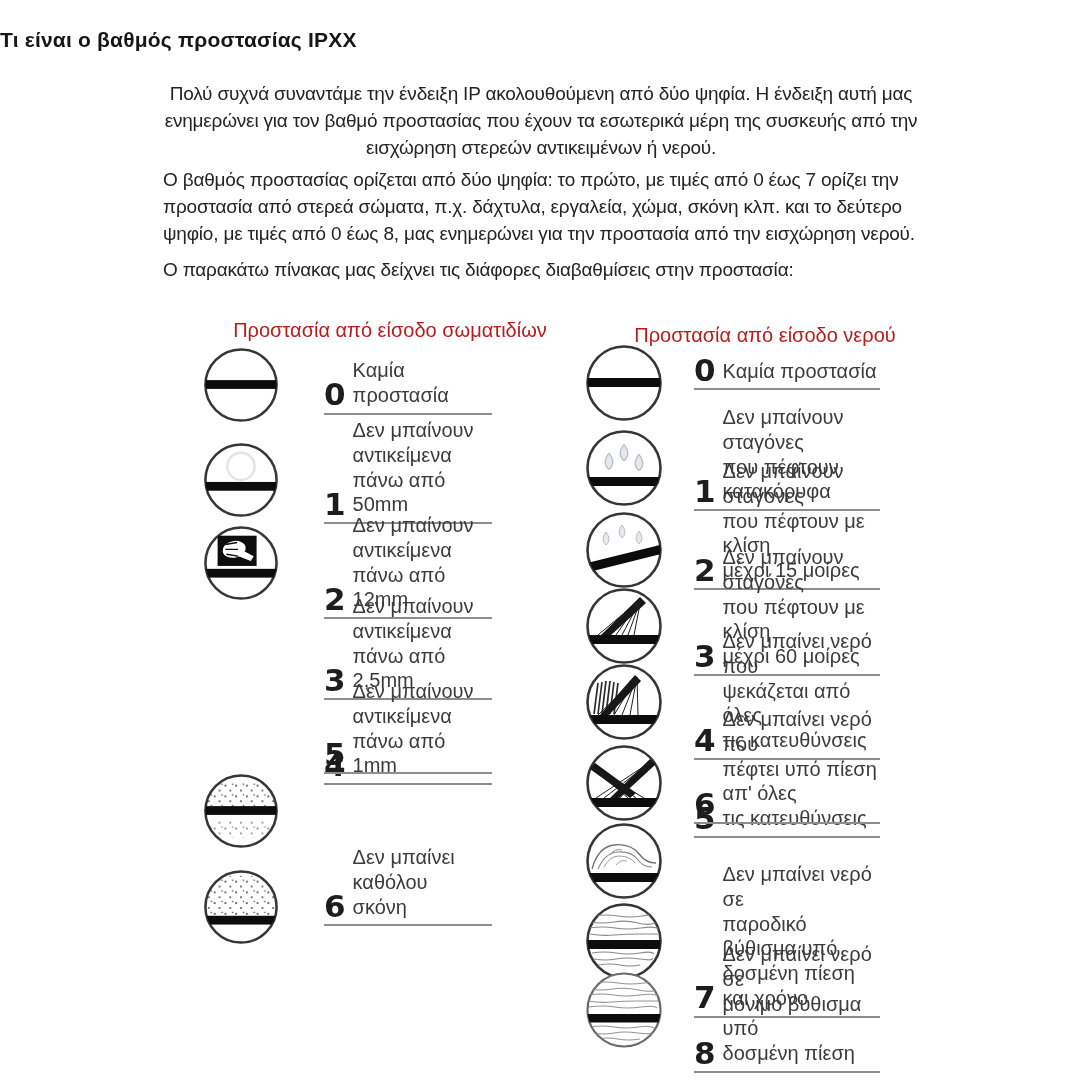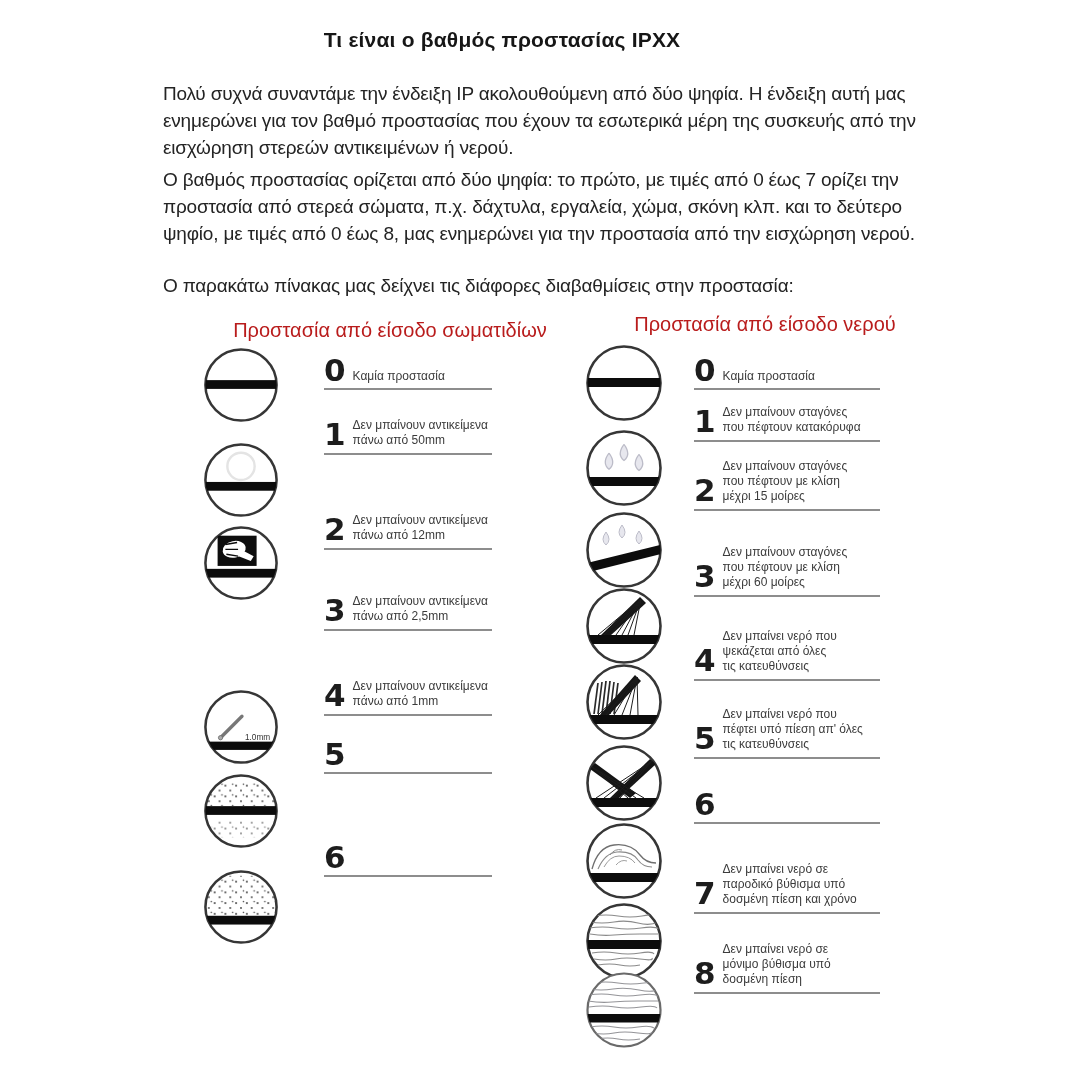--- a/index.html
+++ b/index.html
@@ -1,47 +1,47 @@
 <!DOCTYPE html>
 <html><head>
 <meta charset="utf-8">
 <style>
   html,body{margin:0;padding:0;background:#fff;}
   .page{position:relative;width:1080px;height:1080px;background:#ffffff;overflow:hidden;
         font-family:"Liberation Sans", sans-serif;color:#1f1f1f;}
-  .title{position:absolute;top:28px;left:0;width:1004px;text-align:center;
+  .title{position:absolute;top:28px;left:0;width:1004px;
          font-size:21px;font-weight:bold;color:#161616;letter-spacing:0.2px;}
   .para{position:absolute;left:163px;width:756px;font-size:19px;line-height:1.43;
         color:#242424;letter-spacing:-0.2px;margin:0;}
   .col-header{position:absolute;width:320px;text-align:center;font-size:20px;color:#b91c1c;}
   .circ{position:absolute;width:78px;height:78px;}
   .circ svg{display:block;width:100%;height:100%;}
   .circ.r{width:80px;height:80px;}
   .rating{position:absolute;display:flex;align-items:flex-end;gap:7px;
           border-bottom:2px solid #8d8d8d;padding-bottom:5px;}
   .num{font-size:31px;font-weight:600;line-height:0.82;color:#1d1d1d;
        font-family:"DejaVu Sans", sans-serif;}
-  .lbl{font-size:12px;line-height:1.24;color:#3b3b3b;white-space:pre-line;}
+  .lbl{font-size:20px;line-height:1.24;color:#3b3b3b;white-space:pre-line;}
   .w-left{width:168px;}
   .w-right{width:186px;}
   svg text{font-family:"Liberation Sans", sans-serif;}
 </style>
 </head>
 <body>
 
 <div class="page">
 
   <div class="title">Τι είναι ο βαθμός προστασίας IPXX</div>
 
-  <p class="para" style="top:80px;">Πολύ συχνά συναντάμε την ένδειξη IP ακολουθούμενη από δύο ψηφία. Η ένδειξη αυτή μας ενημερώνει για τον βαθμό προστασίας που έχουν τα εσωτερικά μέρη της συσκευής από την εισχώρηση στερεών αντικειμένων ή νερού.</p>
+  <p class="para" style="top:80px;text-align:center;">Πολύ συχνά συναντάμε την ένδειξη IP ακολουθούμενη από δύο ψηφία. Η ένδειξη αυτή μας ενημερώνει για τον βαθμό προστασίας που έχουν τα εσωτερικά μέρη της συσκευής από την εισχώρηση στερεών αντικειμένων ή νερού.</p>
   <p class="para" style="top:166px;">Ο βαθμός προστασίας ορίζεται από δύο ψηφία: το πρώτο, με τιμές από 0 έως 7 ορίζει την προστασία από στερεά σώματα, π.χ. δάχτυλα, εργαλεία, χώμα, σκόνη κλπ. και το δεύτερο ψηφίο, με τιμές από 0 έως 8, μας ενημερώνει για την προστασία από την εισχώρηση νερού.</p>
-  <p class="para" style="top:256px;margin-top:16px;">Ο παρακάτω πίνακας μας δείχνει τις διάφορες διαβαθμίσεις στην προστασία:</p>
+  <p class="para" style="top:256px;">Ο παρακάτω πίνακας μας δείχνει τις διάφορες διαβαθμίσεις στην προστασία:</p>
 
   <div class="col-header" style="left:230px;top:319px;">Προστασία από είσοδο σωματιδίων</div>
-  <div class="col-header" style="left:605px;top:313px;">Προστασία από είσοδο νερού</div>
+  <div class="col-header" style="left:605px;top:324px;">Προστασία από είσοδο νερού</div>
 
   <div class="circ" style="left:202px;top:346px;">
     <svg viewBox="0 0 80 80">
         <defs>
           <clipPath id="clL0">
             <circle cx="40" cy="40" r="36.5"></circle>
           </clipPath>
         </defs>
       <circle cx="40" cy="40" r="36.5" fill="#fff" stroke="#363636" stroke-width="2.6"></circle>
       <rect x="0" y="35" width="80" height="9" fill="#0c0c0c" clip-path="url(#clL0)"></rect>
@@ -73,36 +73,20 @@
         <rect x="16" y="12" width="40" height="31" fill="#0d0d0d"></rect>
         <ellipse cx="33" cy="26" rx="12" ry="8.5" fill="#fff" transform="rotate(-12 33 26)"></ellipse>
         <path d="M38 25 l15 8 l-3 5 l-15 -6 z" fill="#fff"></path>
         <path d="M24 21 l12 -2 M24 26 l13 0 M25 31 l12 2" stroke="#0d0d0d" stroke-width="1.4" fill="none"></path>
         <rect x="0" y="46" width="80" height="9" fill="#0c0c0c"></rect>
       </g>
       </svg>
   </div>
 
 
-  <div class="circ" style="left:202px;top:688px;">
-    <svg viewBox="0 0 80 80">
-        <defs>
-          <clipPath id="clL4">
-            <circle cx="40" cy="40" r="36.5"></circle>
-          </clipPath>
-        </defs>
-      <circle cx="40" cy="40" r="36.5" fill="#fff" stroke="#363636" stroke-width="2.6"></circle>
-      <g clip-path="url(#clL4)">
-        <line x1="19" y1="51" x2="41" y2="29" stroke="#777" stroke-width="3.4" stroke-linecap="round"></line>
-        <circle cx="19" cy="51" r="2.2" fill="#aaa" stroke="#666" stroke-width="0.8"></circle>
-        <text x="44" y="53" font-size="8.5" fill="#333">1.0mm</text>
-        <rect x="0" y="55" width="80" height="8.5" fill="#0c0c0c"></rect>
-      </g>
-      </svg>
-  </div>
 
   <div class="circ" style="left:202px;top:772px;">
     <svg viewBox="0 0 80 80">
         <defs>
       <clipPath id="clL5">
             <circle cx="40" cy="40" r="36.5"></circle>
           </clipPath>
       <pattern id="ptL5" width="11" height="11" patternUnits="userSpaceOnUse">
         <circle cx="2" cy="3" r="1" fill="#3d3d3d"></circle>
             <circle cx="7" cy="8" r="0.9" fill="#3d3d3d"></circle>
@@ -160,20 +144,22 @@
   <div class="rating w-left" style="left:324px;top:679px;">
     <span class="num">4</span>
     <span class="lbl">Δεν μπαίνουν αντικείμενα
 πάνω από 1mm</span>
   </div>
   <div class="rating w-left" style="left:324px;top:742px;">
     <span class="num">5</span>
   </div>
   <div class="rating w-left" style="left:324px;top:845px;">
     <span class="num">6</span>
+    <span class="lbl">Δεν μπαίνει καθόλου
+σκόνη</span>
   </div>
 
   <div class="circ r" style="left:584px;top:343px;">
     <svg viewBox="0 0 80 80">
         <defs>
           <clipPath id="clR0">
             <circle cx="40" cy="40" r="36.5"></circle>
           </clipPath>
         </defs>
       <circle cx="40" cy="40" r="36.5" fill="#fff" stroke="#363636" stroke-width="2.6"></circle>

